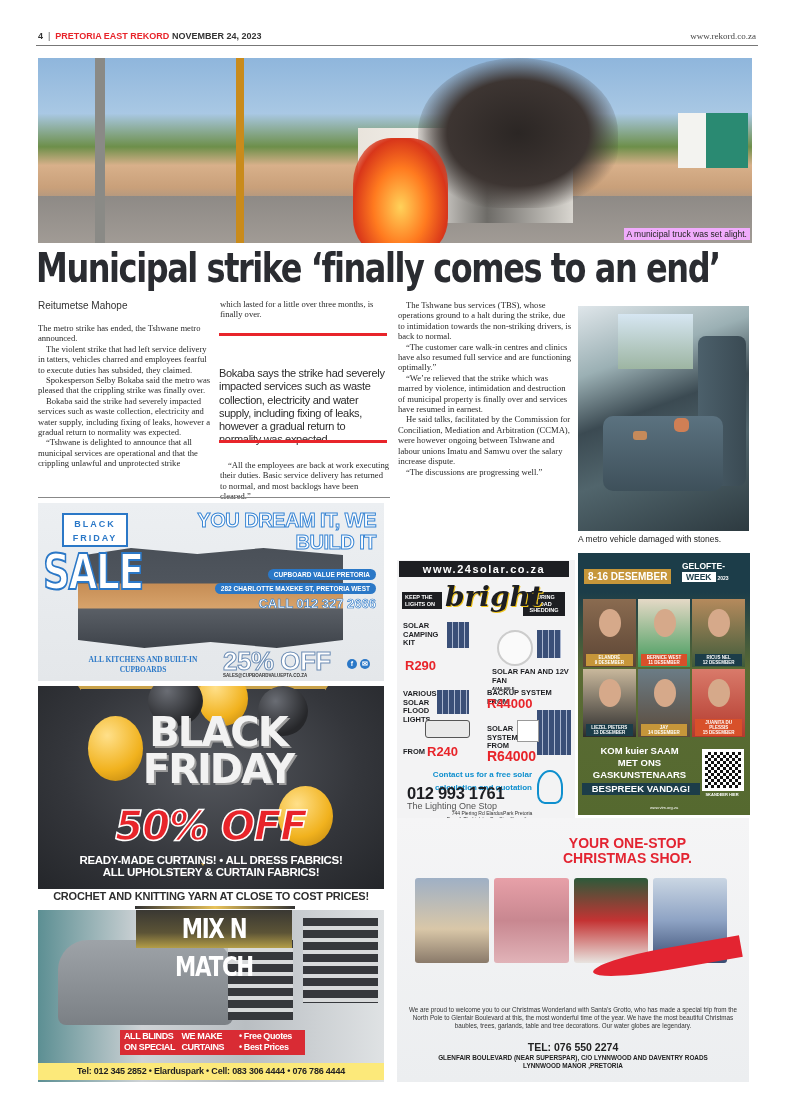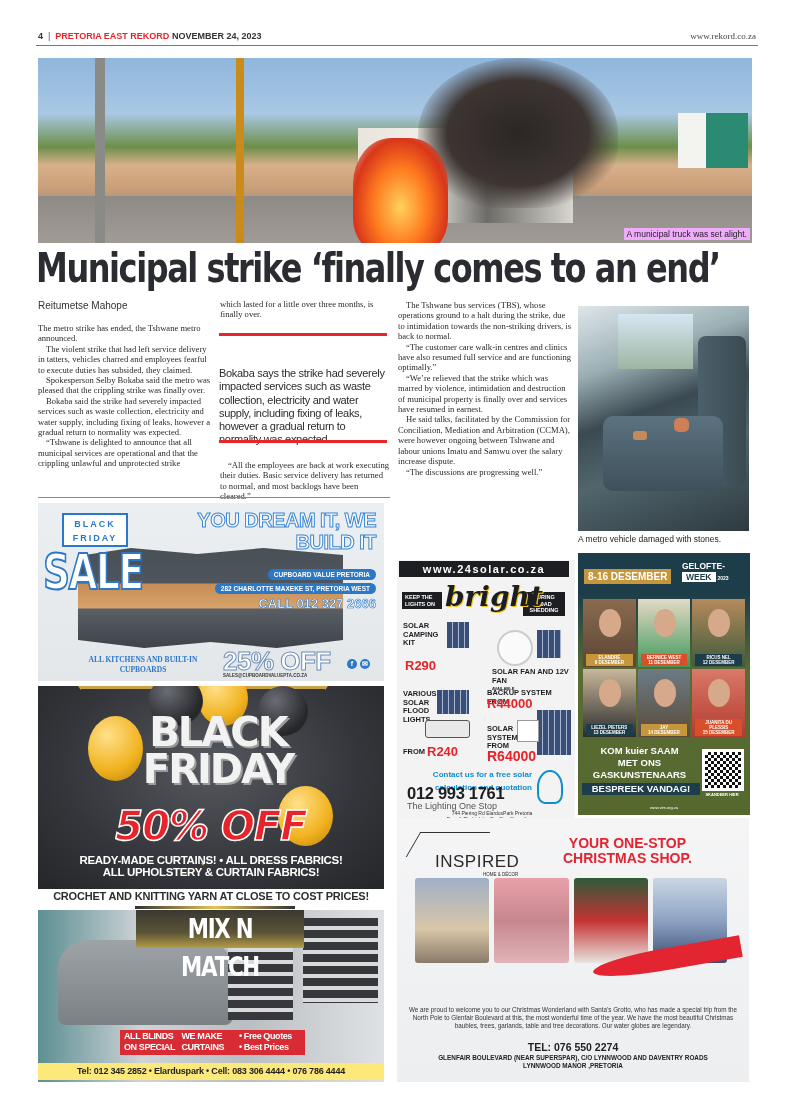--- a/index.html
+++ b/index.html
@@ -77,21 +77,21 @@
   .ad-bf .bf-title { position: absolute; left: 95px; top: 28px; width: 170px; text-align: center; font-family: "DejaVu Sans", sans-serif; font-weight: bold; font-size: 40px; line-height: 37px; color: #f2f2f2; letter-spacing: -2px; text-shadow: 2px 2px 0 #9b9b9b; }
   .ad-bf .pct { position: absolute; left: 0; width: 346px; top: 117px; text-align: center; font-family: "DejaVu Sans", sans-serif; font-weight: bold; font-style: italic; font-size: 40px; color: #e8242a; -webkit-text-stroke: 1.5px #fff; letter-spacing: -1px; }
   .ad-bf .lines { position: absolute; left: 0; width: 346px; top: 168px; text-align: center; color: #fff; font-weight: bold; font-size: 11.5px; line-height: 12px; letter-spacing: -0.3px; }
   .ad-bf-sub { left: 38px; top: 890px; width: 346px; text-align: center; font-family: "Liberation Sans", sans-serif; font-weight: bold; font-size: 11px; color: #2e2e2e; letter-spacing: -0.2px; }
   .ad-bf-bar { left: 135px; top: 906px; width: 160px; height: 3px; background: linear-gradient(90deg, #333, #e8c25a, #333); }
   
   .ad-mix { left: 38px; top: 910px; width: 346px; height: 172px; background: linear-gradient(90deg, #5c8f93 0%, #cfd3d6 30%, #b9bec2 60%, #dfe2e4 100%); }
   .ad-mix .sofa { position: absolute; left: 20px; top: 30px; width: 175px; height: 85px; border-radius: 30px 30px 8px 8px; background: linear-gradient(180deg, #9ea3a8, #7b8085); }
   .ad-mix .blind { position: absolute; left: 265px; top: 8px; width: 75px; height: 85px; background: repeating-linear-gradient(180deg, #36383c 0 8px, #d8dadb 8px 12px); }
   .ad-mix .blind2 { position: absolute; left: 190px; top: 30px; width: 65px; height: 80px; background: repeating-linear-gradient(180deg, #36383c 0 8px, #d8dadb 8px 12px); }
-  .ad-mix .title { position: absolute; left: 98px; top: 0; width: 168px; height: 38px; background: linear-gradient(180deg, #3a3833, #5c5436 60%, #b39d48); color: #fff; font-family: "DejaVu Sans", sans-serif; font-weight: bold; font-size: 26px; text-align: center; line-height: 38px; letter-spacing: -1.5px; transform-origin: center; }
+  .ad-mix .title { position: absolute; left: 98px; top: 0; width: 156px; height: 38px; background: linear-gradient(180deg, #3a3833, #5c5436 60%, #b39d48); color: #fff; font-family: "DejaVu Sans", sans-serif; font-weight: bold; font-size: 26px; text-align: center; line-height: 38px; letter-spacing: -1.5px; transform-origin: center; }
   .ad-mix .title span { display: inline-block; transform: scaleX(0.82); }
   .ad-mix .redbox { position: absolute; left: 82px; top: 120px; width: 185px; height: 25px; background: #d92b34; color: #fff; display: flex; justify-content: space-between; padding: 1px 4px; font-weight: bold; font-size: 9px; line-height: 11px; letter-spacing: -0.4px; }
   .ad-mix .telbar { position: absolute; left: 0; top: 153px; width: 346px; height: 17px; background: #fce97a; color: #222; text-align: center; font-weight: bold; font-size: 9px; line-height: 17px; letter-spacing: -0.2px; }
   
   .ad-solar { left: 397px; top: 522px; width: 178px; height: 262px; background: #f3f3f4; margin-top: 38px; }
   .ad-solar .url { position: absolute; left: 2px; top: 1px; width: 170px; height: 16px; background: #1d1e22; color: #fff; text-align: center; font-weight: bold; font-size: 11px; line-height: 16px; letter-spacing: 1.5px; }
   .ad-solar .tag { position: absolute; background: #1d1e22; color: #fff; font-weight: bold; font-size: 5.5px; line-height: 6.5px; padding: 2px 3px; }
   .ad-solar .tag1 { left: 5px; top: 32px; }
   .ad-solar .tag2 { right: 10px; top: 32px; text-align: center; }
   .ad-solar .bright { position: absolute; left: 48px; top: 20px; font-family: "DejaVu Serif", serif; font-style: italic; font-weight: bold; font-size: 28px; color: #1d1e22; text-shadow: 1px 1px 0 #f0c419; }
@@ -332,25 +332,20 @@
     <div>MET ONS</div>
     <div>GASKUNSTENAARS</div>
   </div>
   <div class="besp">BESPREEK VANDAG!</div>
   <div class="qr"></div>
   <div class="scan">SKANDEER HIER</div>
   <div class="foot">www.vtm.org.za</div>
 </div>
 
 <div class="abs ad ad-ins">
-  <div class="logo">
-    <div class="roof"></div>
-    <div class="name">INSPIRED</div>
-    <div class="sub">HOME &amp; DÉCOR</div>
-  </div>
   <div class="slogan">
     <div>YOUR ONE-STOP</div>
     <div>CHRISTMAS SHOP.</div>
   </div>
   <div class="photos">
     <div class="p1"></div>
     <div class="p2"></div>
     <div class="p3"></div>
     <div class="p4"></div>
   </div>

